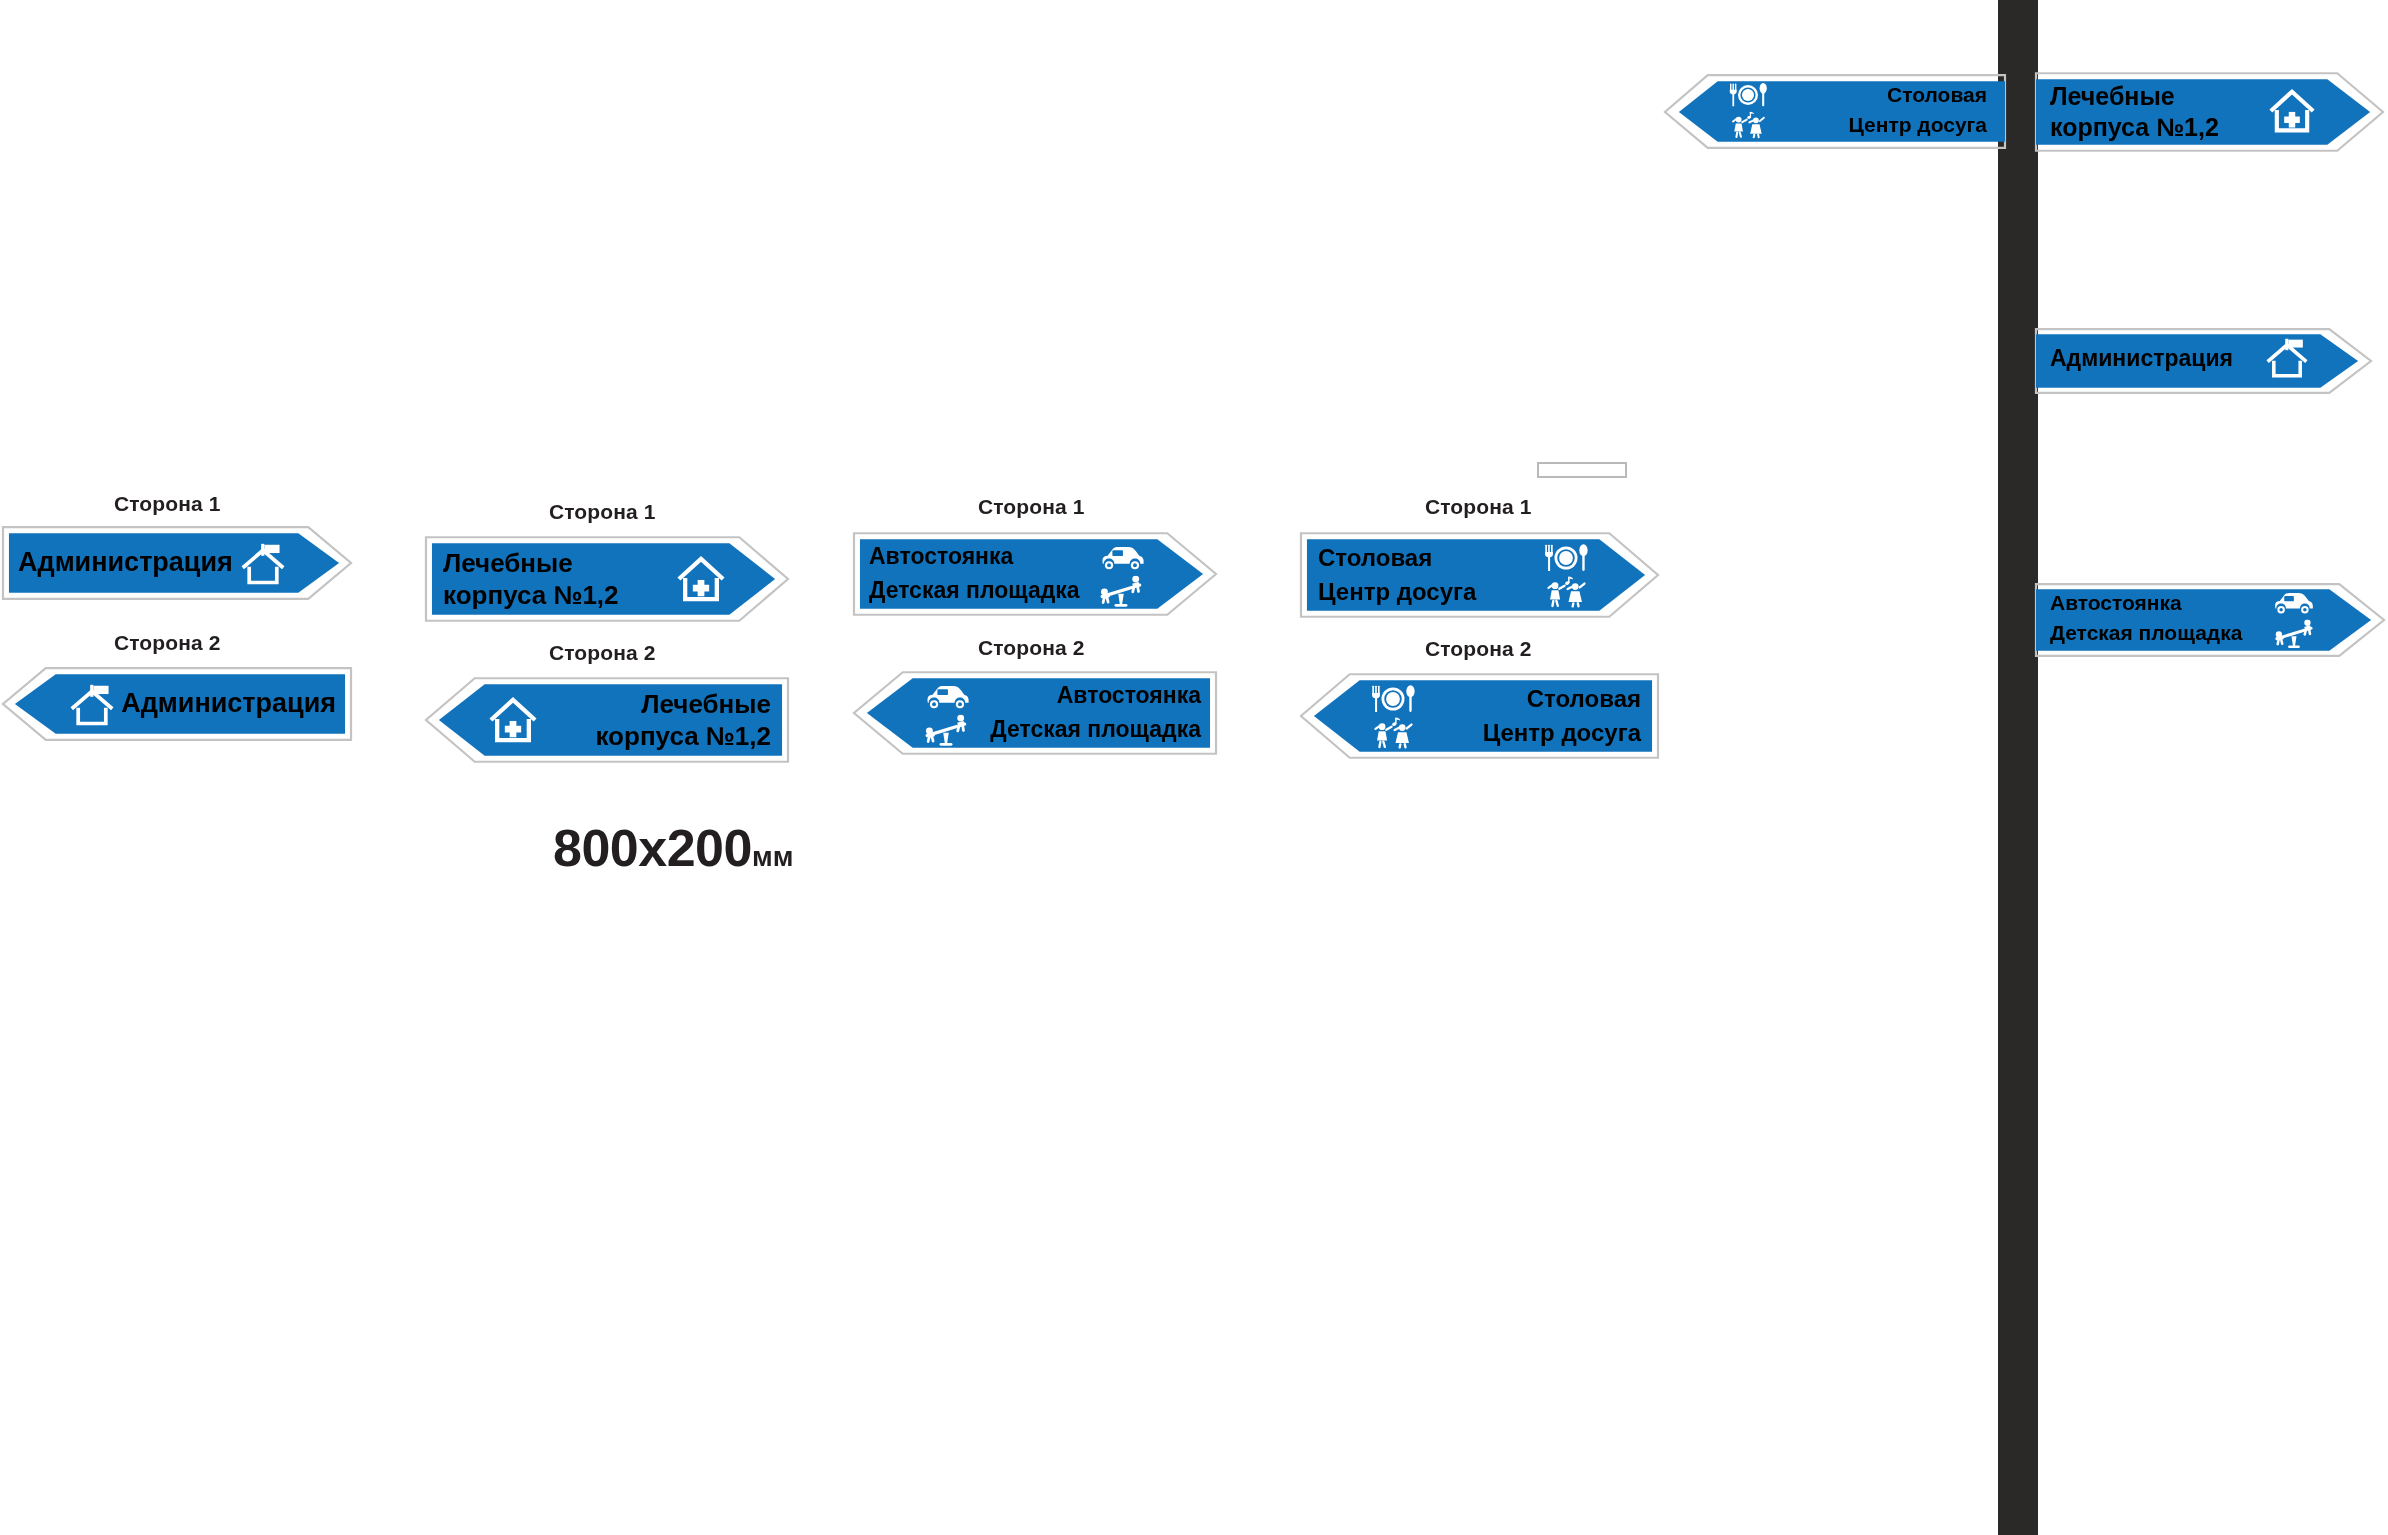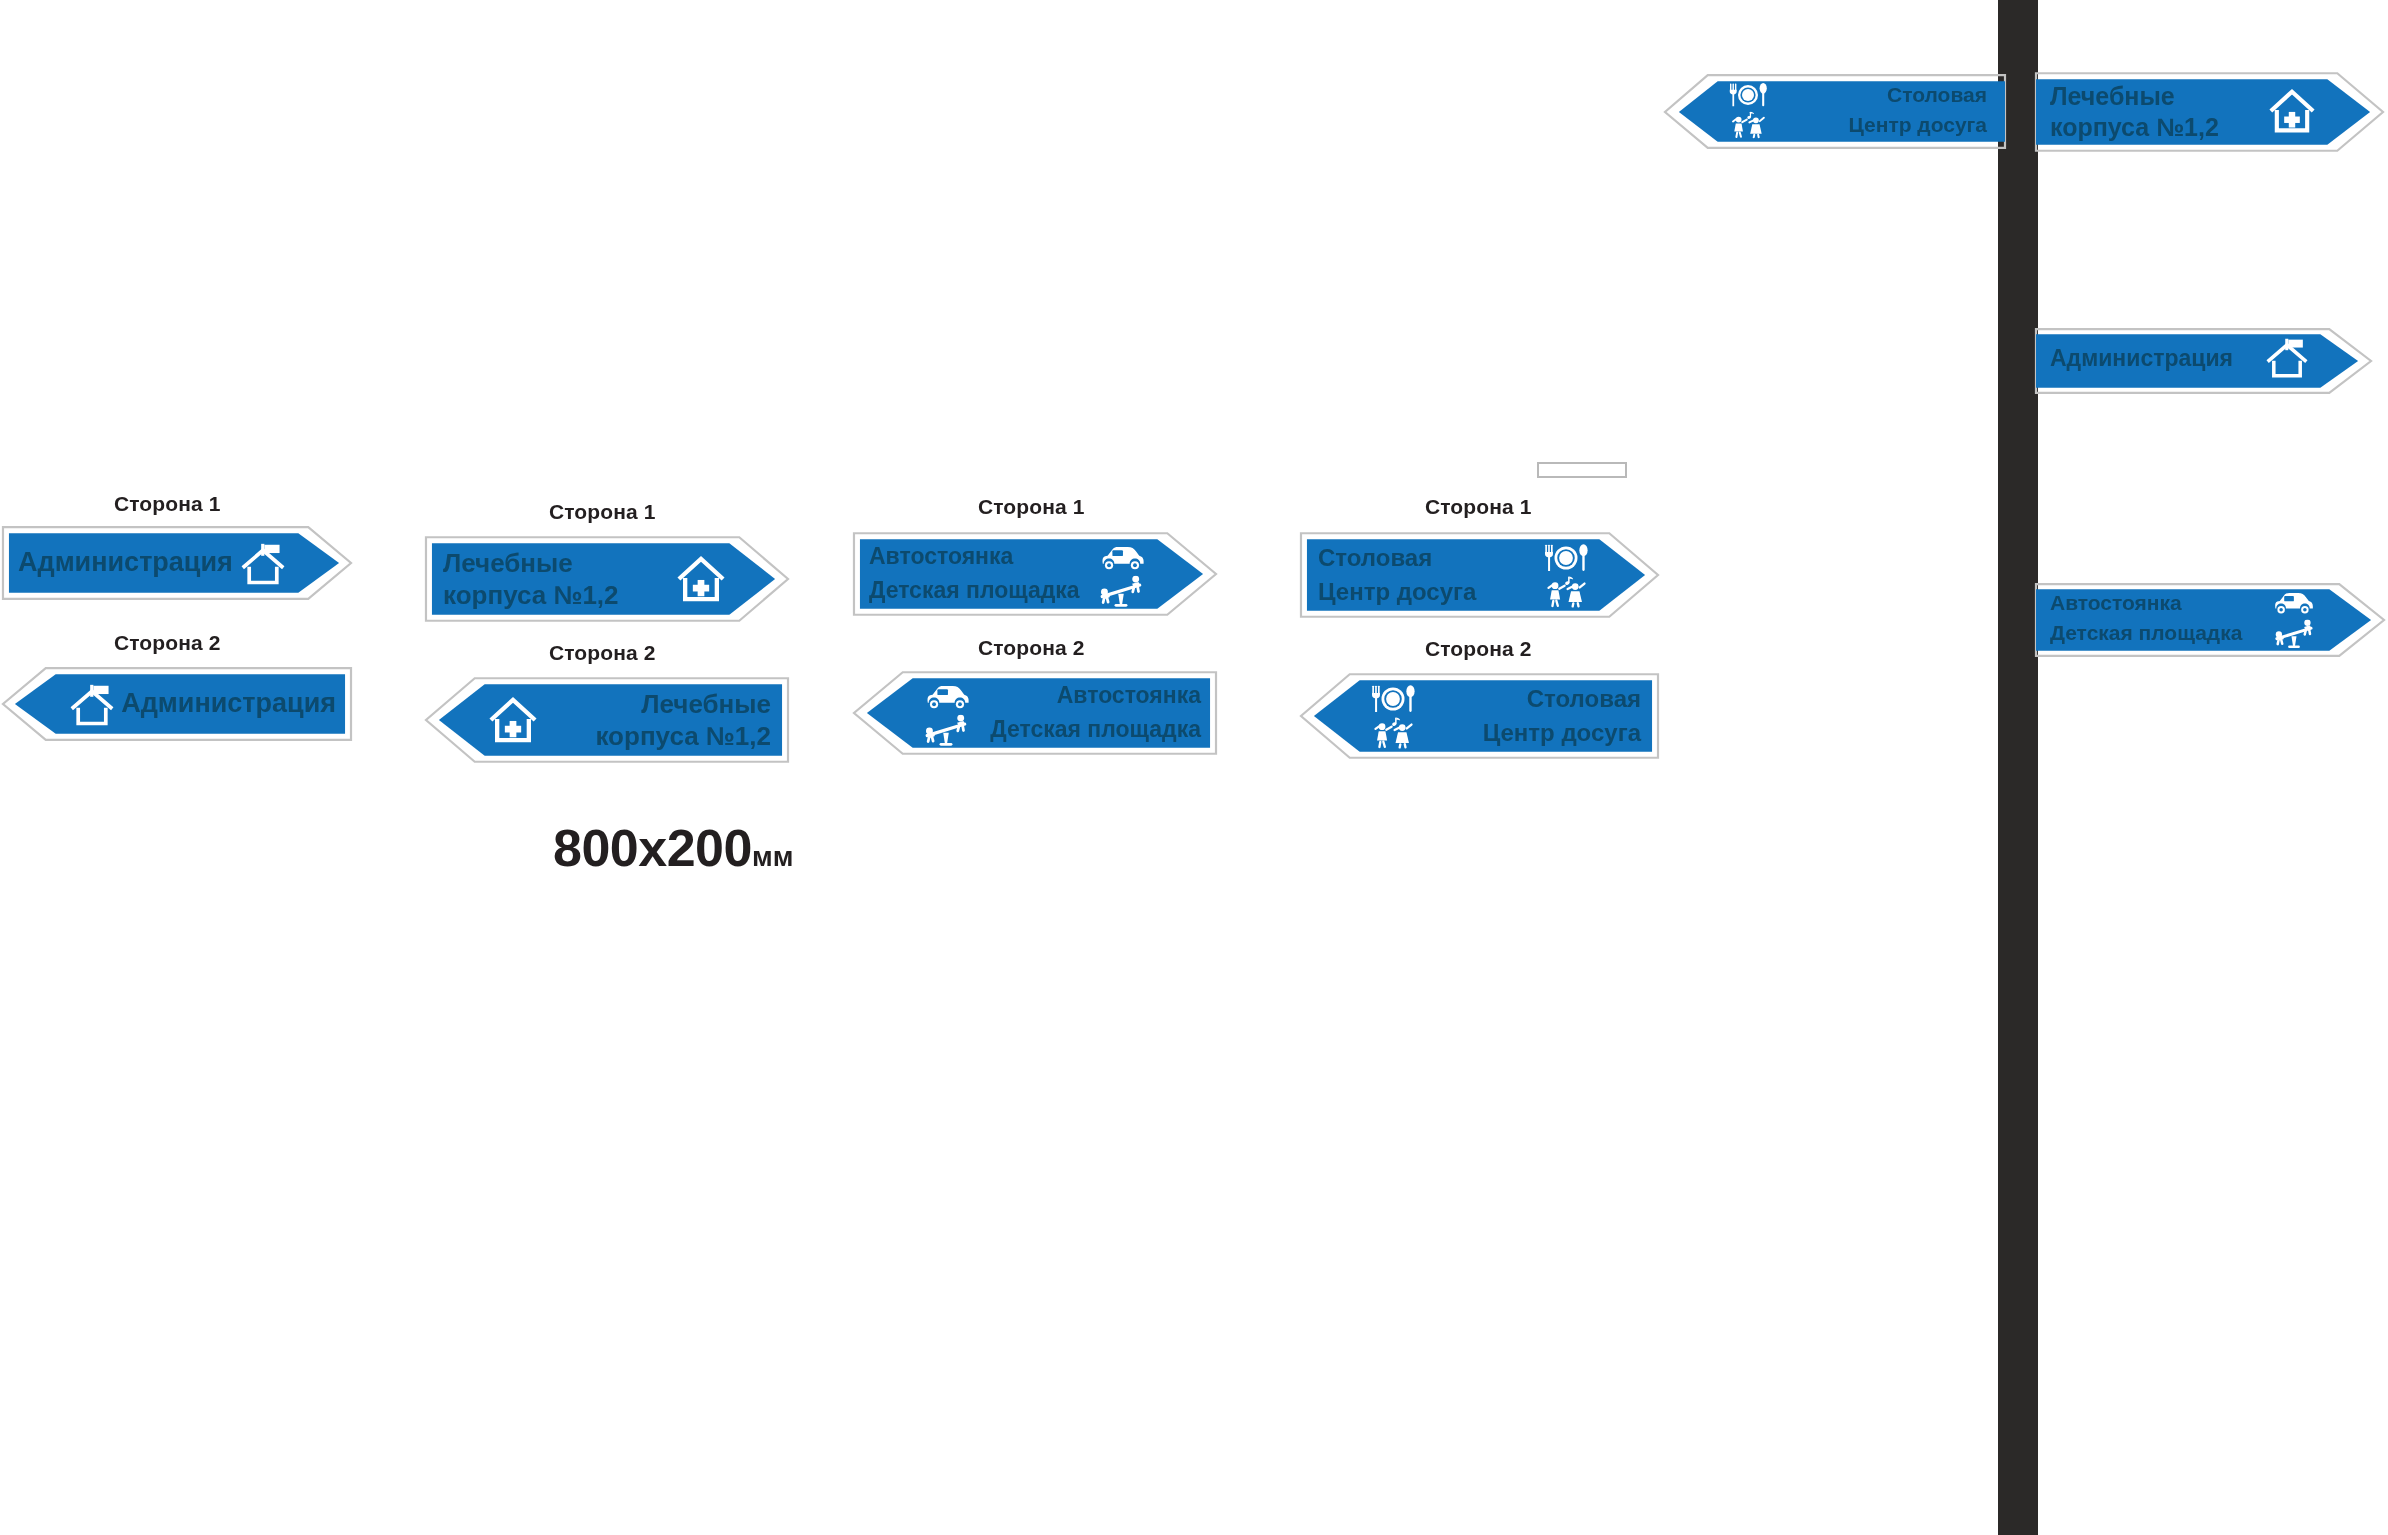--- a/index.html
+++ b/index.html
@@ -44,21 +44,21 @@
   }
 
   
   .sign {
     position: absolute;
   }
   .sign svg { display: block; overflow: visible; }
 
   .sign .txt {
     position: absolute;
-    color: #0c4a6e;
+    color: #000000;
     white-space: nowrap;
     font-weight: bold;
     line-height: 1.04;
   }
   .sign .txt.one-line { }
   .sign .txt.r { text-align: right; }
   .sign .txt.l { text-align: left; }
 
   .sign .iconbox {
     position: absolute;

